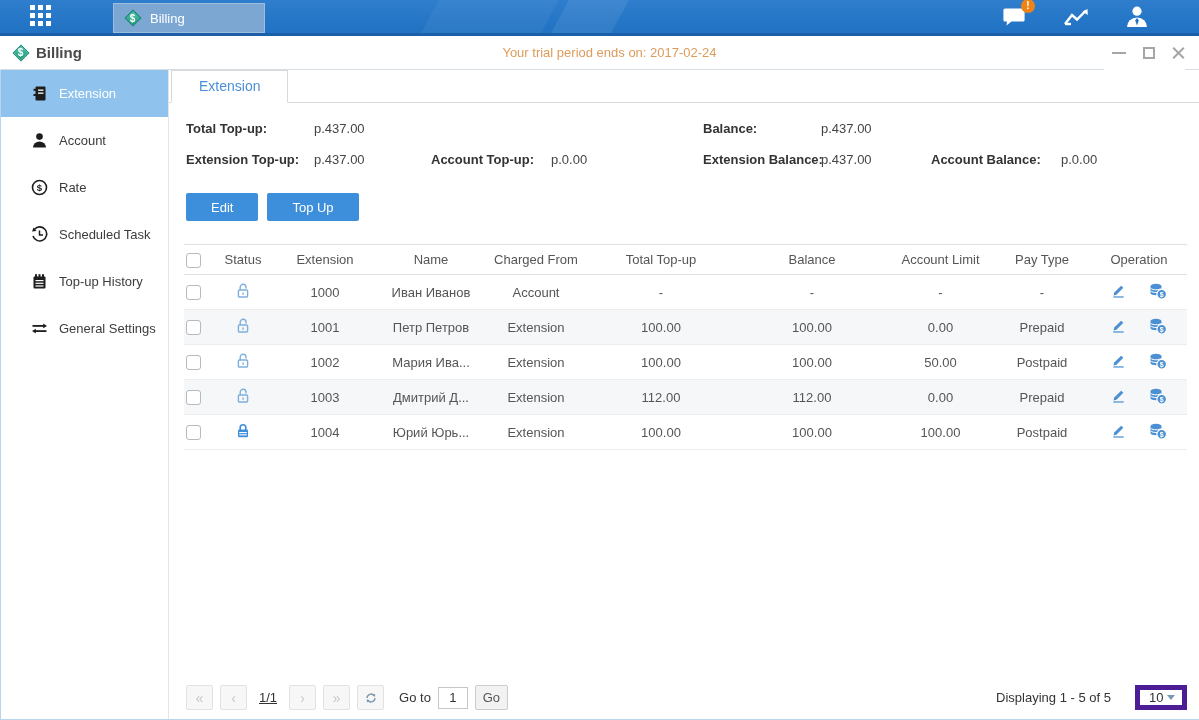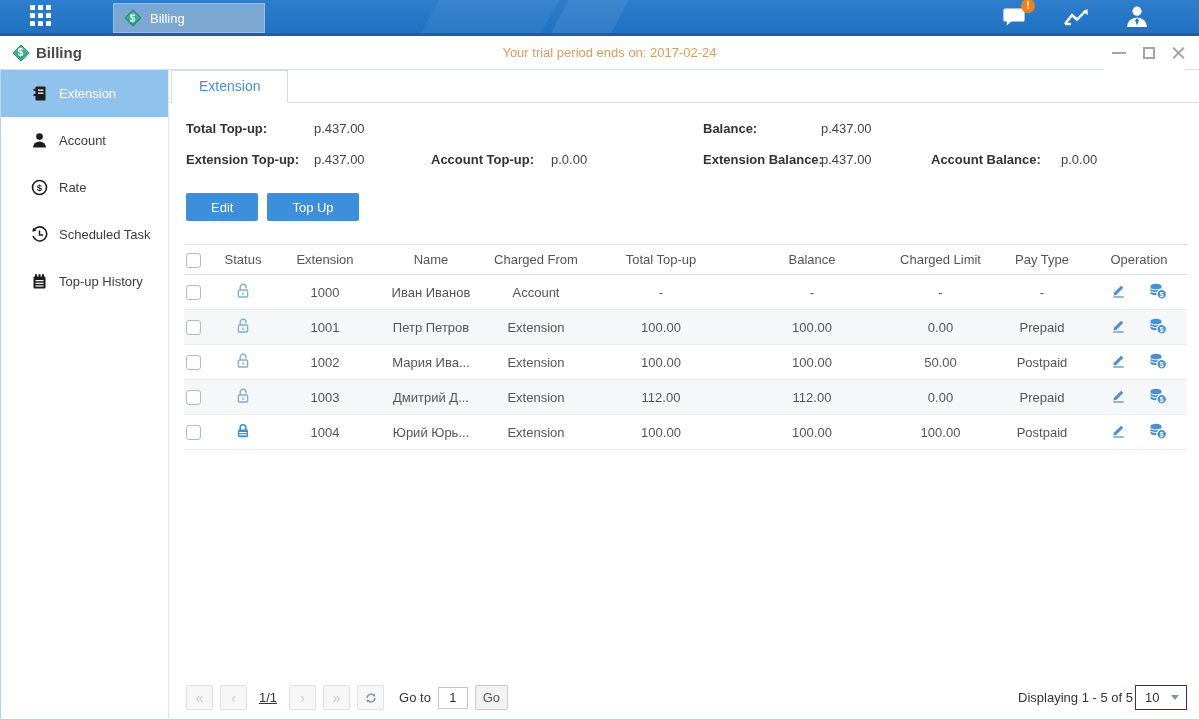--- a/index.html
+++ b/index.html
@@ -121,23 +121,23 @@
   
   .pager { position:absolute; left:17px; bottom:9px; display:flex; align-items:center; gap:7px; font-size:13px; color:#444; }
   .pg-btn {
     width:27px; height:25px; background:#f7f7f7; border:1px solid #e2e2e2; border-radius:2px;
     color:#c8c8c8; font-size:14px; display:flex; align-items:center; justify-content:center; cursor:pointer;
   }
   .pg-num { margin:0 5px; color:#333;text-decoration:underline; }
   .goto-label { margin-left:8px; color:#333; }
   .goto-input { width:30px; height:22px; border:1px solid #c6c6c6; text-align:center; font-size:13px; color:#333; font-family:inherit; }
   .go-btn { width:33px; height:25px; background:#f2f2f2; border:1px solid #ccc; border-radius:2px; font-size:13px; color:#555; font-family:inherit; cursor:pointer; }
-  .pager-right { position:absolute; right:13px; bottom:9px; display:flex; align-items:center; gap:2px; font-size:13px; color:#333; }
+  .pager-right { position:absolute; right:13px; bottom:9px; display:flex; align-items:center; gap:24px; font-size:13px; color:#333; }
   .size-select {
-    width:52px; height:25px; border:1px solid #4c1d95; background:#fff; cursor:pointer;
+    width:52px; height:25px; border:5px solid #4c1d95; background:#fff; cursor:pointer;
     display:flex; align-items:center; justify-content:space-between; padding:0 7px 0 9px;
   }
   .caret { width:0; height:0; border-left:4.5px solid transparent; border-right:4.5px solid transparent; border-top:5px solid #7b96ad; }
 </style>
 </head>
 <body>
 
 <div class="screen">
 
   <div class="topbar">
@@ -243,20 +243,29 @@
         <svg width="17" height="17" viewBox="0 0 17 17">
           <rect x="2.5" y="3.5" width="12" height="12" rx="1" fill="#1d1d1d"></rect>
           <rect x="4" y="1.2" width="2" height="3" fill="#1d1d1d"></rect>
           <rect x="7.5" y="1.2" width="2" height="3" fill="#1d1d1d"></rect>
           <rect x="11" y="1.2" width="2" height="3" fill="#1d1d1d"></rect>
           <rect x="4.5" y="7" width="8" height="1.2" fill="#fff"></rect>
           <rect x="4.5" y="9.7" width="8" height="1.2" fill="#fff"></rect>
           <rect x="4.5" y="12.4" width="8" height="1.2" fill="#fff"></rect>
         </svg>
         <span>Top-up History</span>
+      </div>
+      <div class="side-item">
+        <svg width="17" height="17" viewBox="0 0 17 17">
+          <rect x="1.5" y="5" width="12" height="1.8" fill="#1d1d1d"></rect>
+          <polygon points="16,5.9 12.2,3.6 12.2,8.2" fill="#1d1d1d"></polygon>
+          <rect x="3.5" y="10.2" width="12" height="1.8" fill="#1d1d1d"></rect>
+          <polygon points="1,11.1 4.8,8.8 4.8,13.4" fill="#1d1d1d"></polygon>
+        </svg>
+        <span>General Settings</span>
       </div>
     </div>
 
     <div class="content">
 
       <div class="tabbar">
         <span class="tab">Extension</span>
       </div>
 
       <div class="stats">
@@ -296,21 +305,21 @@
           </colgroup>
           <thead>
             <tr>
               <th class="c-check"><span class="checkbox"></span></th>
               <th>Status</th>
               <th>Extension</th>
               <th>Name</th>
               <th>Charged From</th>
               <th>Total Top-up</th>
               <th>Balance</th>
-              <th>Charged Limit</th>
+              <th>Account Limit</th>
               <th>Pay Type</th>
               <th>Operation</th>
             </tr>
           </thead>
           <tbody>
               <tr>
     <td class="c-check"><span class="checkbox"></span></td>
     <td>
       <span class="lock">
         <svg width="18" height="18" viewBox="0 0 18 18">

